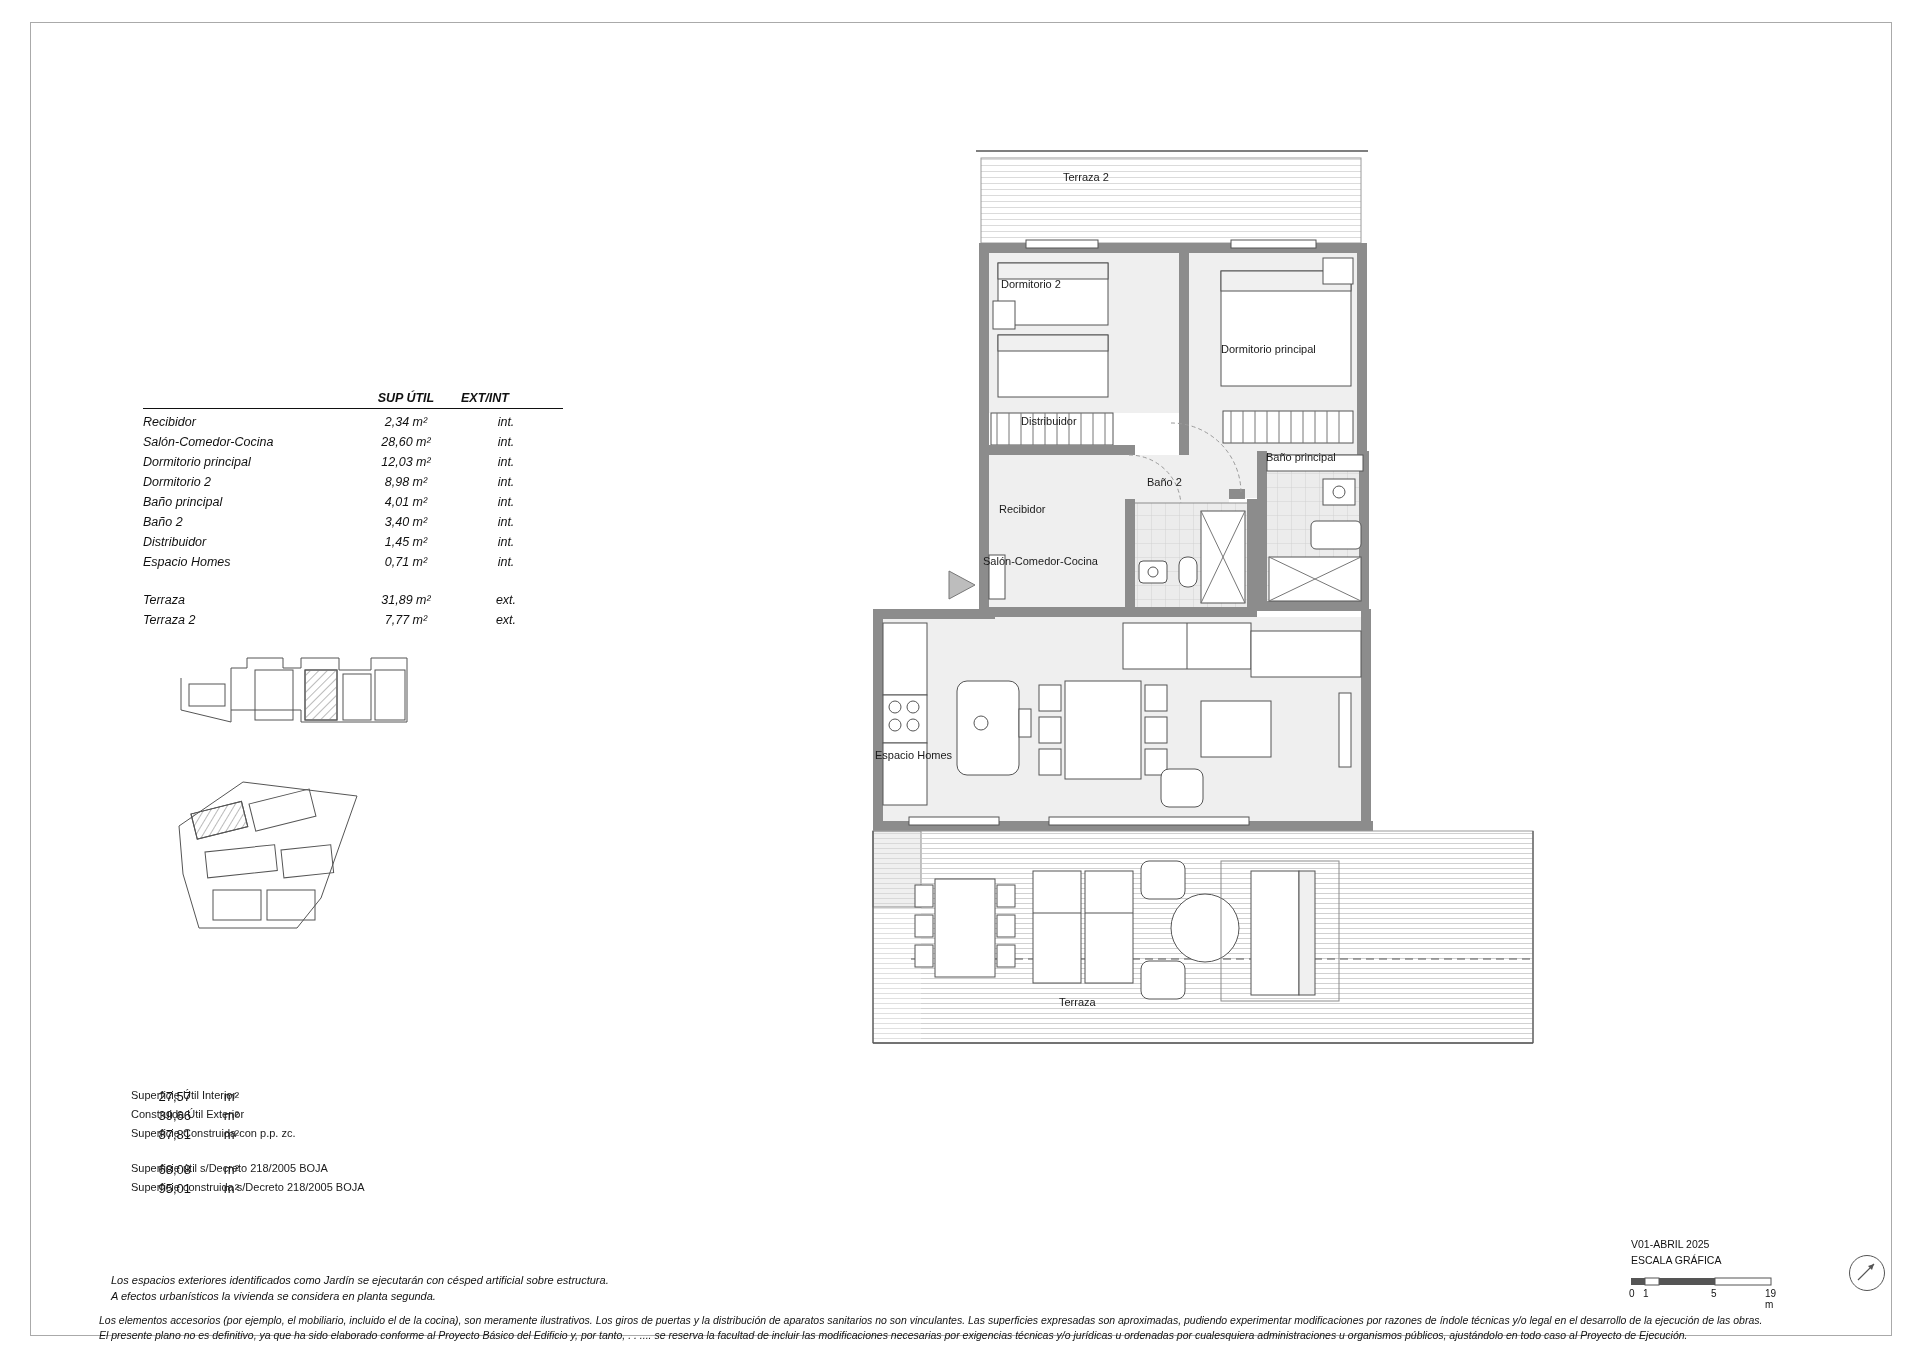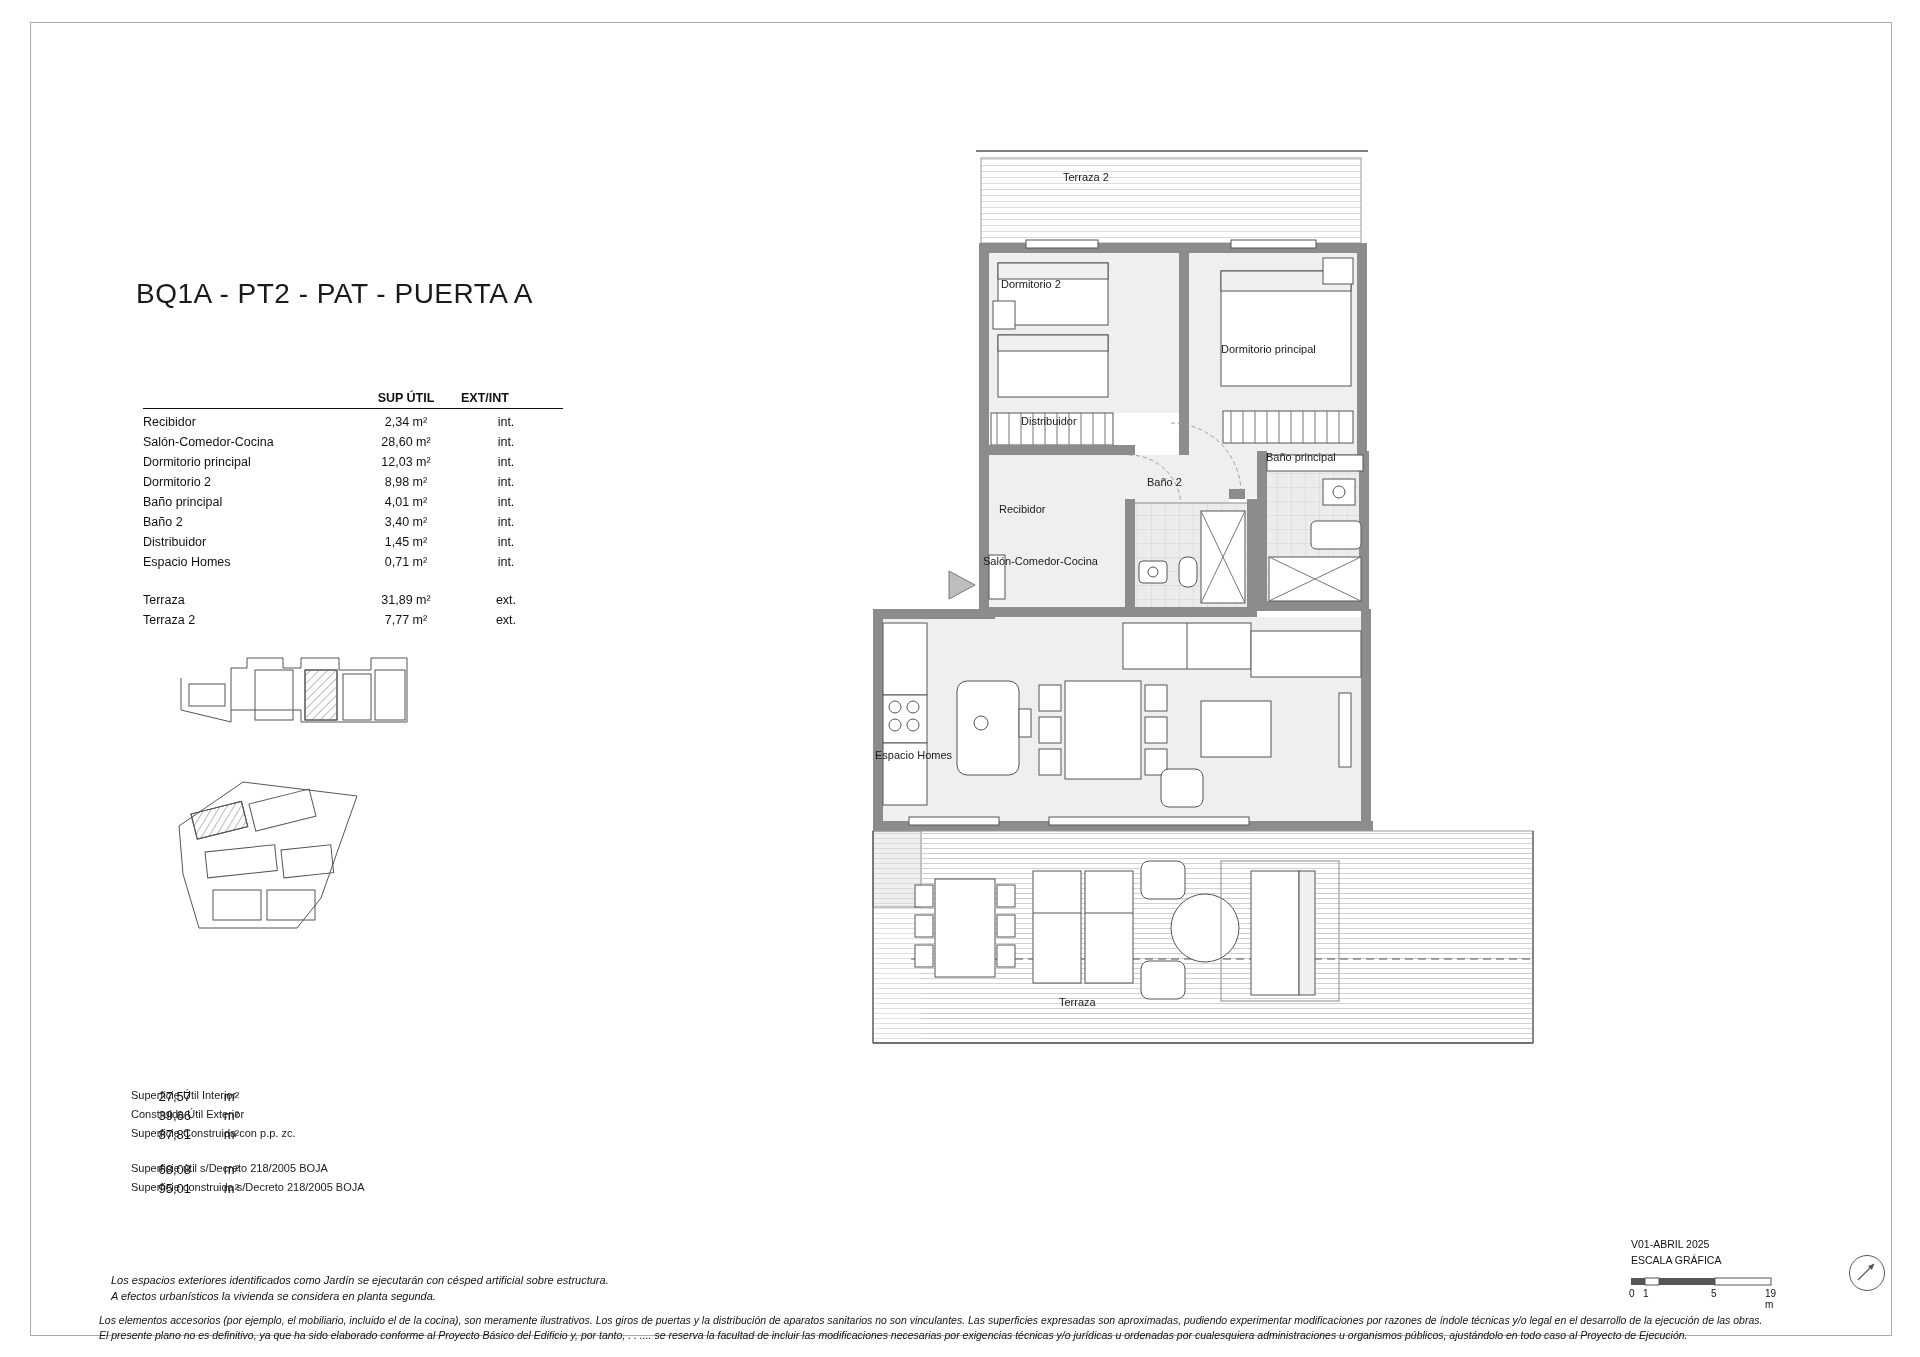--- a/index.html
+++ b/index.html
@@ -3,21 +3,21 @@
 <meta charset="utf-8">
 <style>
   html,body{margin:0;padding:0;background:#c8c8c8;}
   body{font-family:"Liberation Sans", sans-serif;}
   .page{position:relative;width:1920px;height:1357px;background:#ffffff;overflow:hidden;}
   .sheet{position:absolute;left:30px;top:22px;width:1860px;height:1312px;border:1px solid #aaa;background:#fff;}
 
   
   .title{position:absolute;left:105px;top:255px;font-size:28px;letter-spacing:.5px;color:#1a1a1a;}
 
-  .tbl{position:absolute;left:112px;top:368px;width:420px;font-size:12.5px;color:#111;}
+  .tbl{position:absolute;left:112px;top:368px;width:420px;font-size:12.5px;color:#111;font-style:italic;}
   .tbl .hrow{display:flex;font-weight:bold;padding-bottom:3px;}
   .tbl .hrow .c1{width:208px;}
   .tbl .hrow .c2{width:110px;text-align:center;}
   .tbl .hrow .c3{width:90px;text-align:left;}
   .tbl .line{border-top:1px solid #111;height:0;margin-bottom:3px;}
   .tbl .row{display:flex;padding:3px 0;}
   .tbl .row .c1{width:208px;}
   .tbl .row .c2{width:110px;text-align:center;}
   .tbl .row .c3{width:90px;text-align:center;}
   .tbl .gap{height:18px;}
@@ -41,21 +41,20 @@
 
   .scalebox{position:absolute;left:1600px;top:1215px;font-size:10.5px;color:#111;}
   .compass{position:absolute;left:1818px;top:1232px;width:34px;height:34px;border:1px solid #555;border-radius:50%;}
 </style>
 </head>
 <body>
 
 <div class="page">
   <div class="sheet">
 
-    <div class="title">BQ1A - PT2 - PAT -  PUERTA A</div>
 
     <div class="tbl">
       <div class="hrow">
         <div class="c1"></div>
         <div class="c2">SUP ÚTIL</div>
         <div class="c3">EXT/INT</div>
       </div>
       <div class="line"></div>
 
       <div class="row">

